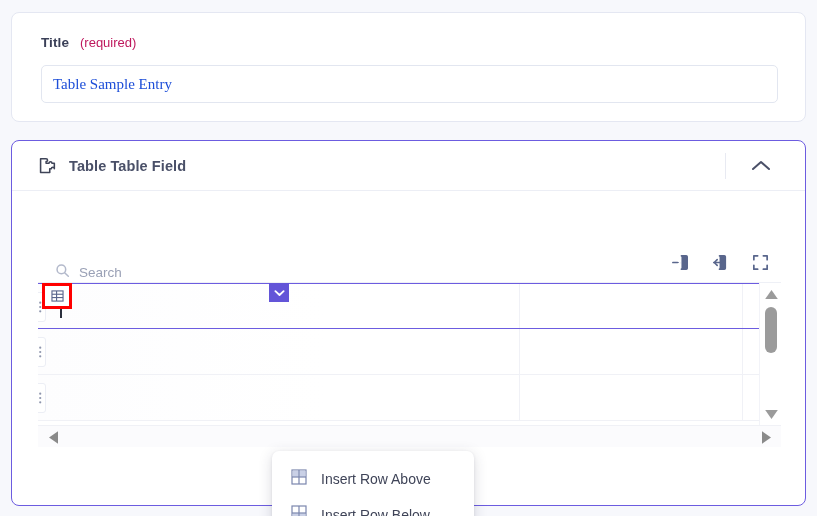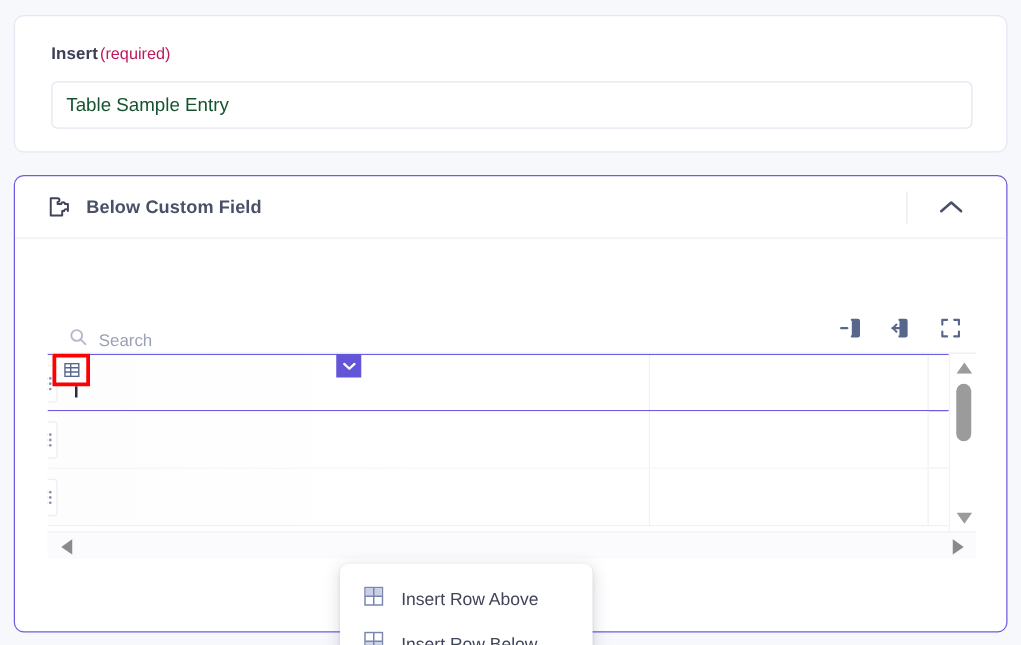--- a/index.html
+++ b/index.html
@@ -26,22 +26,22 @@
   }
   .field-required {
     position: absolute; left: 68px; top: 22px;
     font-size: 13px; color: #be185d; font-weight: normal;
   }
   .title-input {
     position: absolute; left: 29px; top: 52px;
     width: 737px; height: 38px;
     border: 1px solid #e2e6f0; border-radius: 5px;
     background: #fff;
-    font-family: Liberation Sans, sans-serif;
-    font-size: 15px; color: #14532d;
+    font-family: Liberation Serif, serif;
+    font-size: 15px; color: #1d4ed8;
     padding: 0 11px;
     outline: none;
   }
 
   
   .card-cf {
     position: absolute; left: 11px; top: 140px;
     width: 795px; height: 366px;
     background: #ffffff;
     border: 1.5px solid #6c5ce0;
@@ -191,35 +191,35 @@
     padding-left: 19px; cursor: pointer;
   }
   .ctx-label { font-size: 14px; color: #3f4458; text-align: right; }
 </style>
 </head>
 <body>
 
 <div class="page">
 
   <div class="card-title">
-    <span class="field-label">Insert</span>
+    <span class="field-label">Title</span>
     <span class="field-required">(required)</span>
     <input class="title-input" value="Table Sample Entry" style="">
   </div>
 
   <div class="card-cf">
 
     <div class="cf-header">
       <div class="cf-title-wrap">
         <span>
           <svg class="puzzle-icon" viewBox="0 0 24 24" fill="none" stroke="#3f4458" stroke-width="1.7" stroke-linejoin="round" stroke-linecap="round">
             <path d="M5 4h6a1.6 1.6 0 0 1 0 3.2V9h3.2a1.6 1.6 0 1 1 3.2 0H20v6a1.6 1.6 0 0 0-3.2 0H15v4H5z"></path>
           </svg>
         </span>
-        <span class="cf-title">Below Custom Field</span>
+        <span class="cf-title">Table Table Field</span>
       </div>
       <div class="cf-divider"></div>
       <button class="cf-collapse">
         <span>
           <svg width="18" height="11" viewBox="0 0 18 11" fill="none" stroke="#4a5068" stroke-width="2" stroke-linecap="round" stroke-linejoin="round">
             <polyline points="1,9 9,2 17,9"></polyline>
           </svg>
         </span>
       </button>
     </div>

